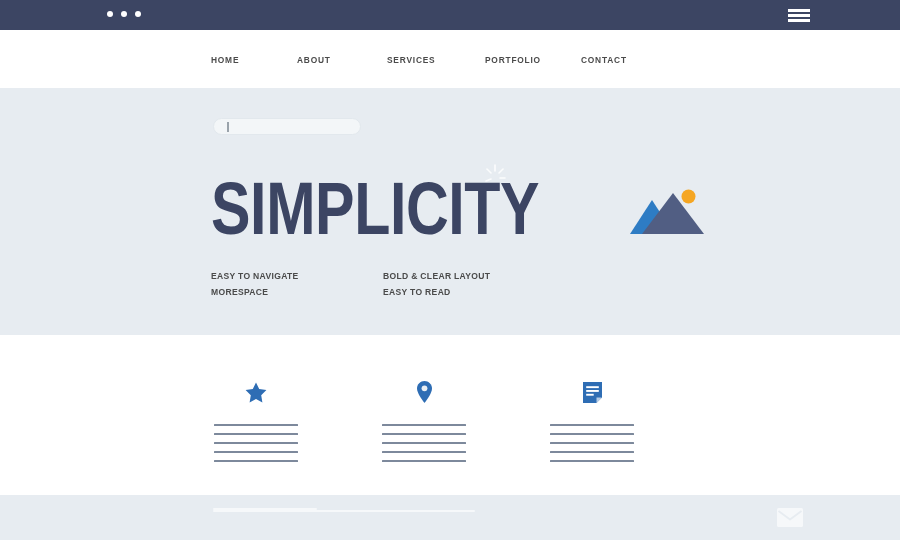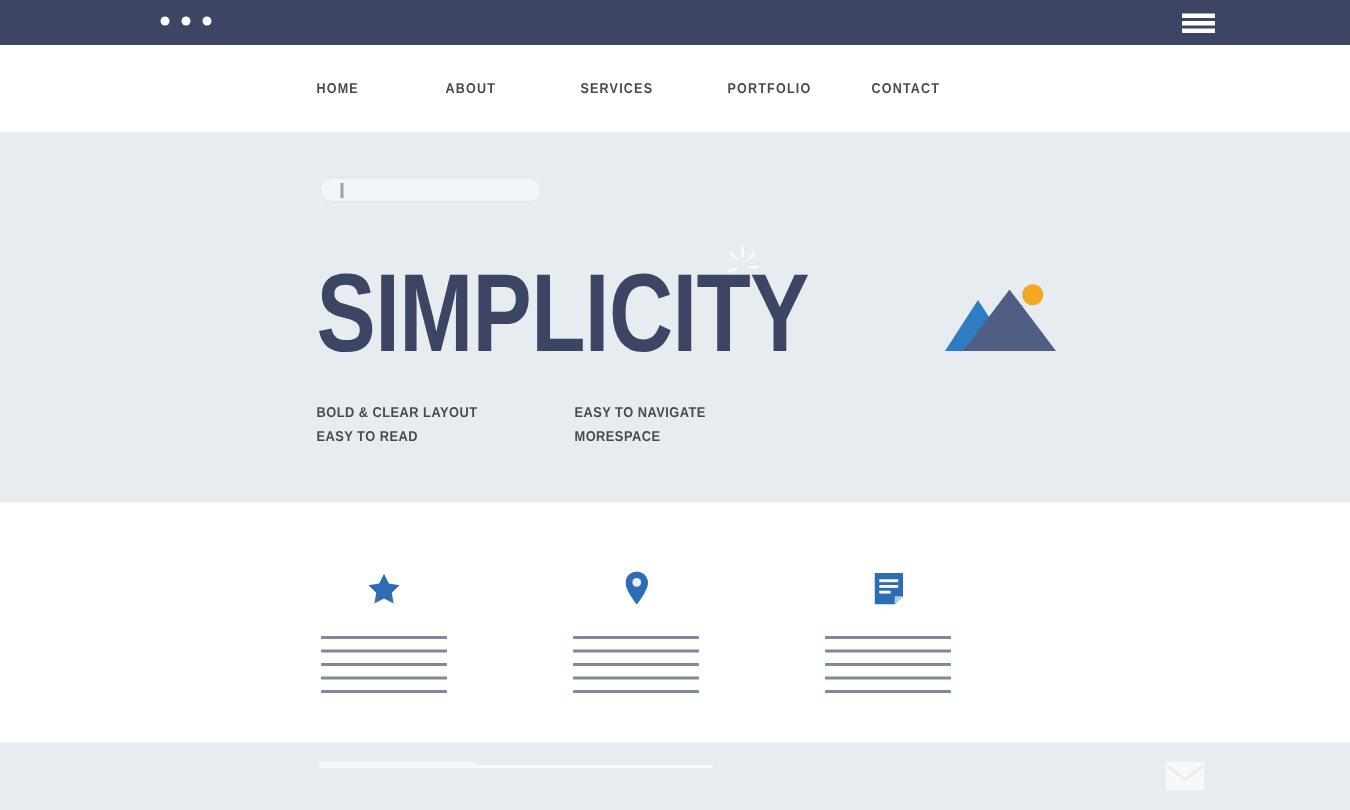--- a/index.html
+++ b/index.html
@@ -286,26 +286,26 @@
       <line x1="13" y1="11" x2="9" y2="7"></line>
       <line x1="17" y1="9" x2="17" y2="3"></line>
       <line x1="21" y1="11" x2="25" y2="7"></line>
       <line x1="13" y1="17" x2="8" y2="19"></line>
       <line x1="22" y1="16" x2="27" y2="16"></line>
     </g>
   </svg>
 
   <div class="taglines">
     <div class="tag-col">
+      <div class="tag-line">EASY TO NAVIGATE</div>
+      <div class="tag-line">MORESPACE</div>
+    </div>
+    <div class="tag-col">
       <div class="tag-line">BOLD &amp; CLEAR LAYOUT</div>
       <div class="tag-line">EASY TO READ</div>
-    </div>
-    <div class="tag-col">
-      <div class="tag-line">EASY TO NAVIGATE</div>
-      <div class="tag-line">MORESPACE</div>
     </div>
   </div>
 
   <svg class="mountain" viewBox="0 0 74 48">
     <circle cx="58.5" cy="10.5" r="7" fill="#f5a623"></circle>
     <polygon points="22,14 44,48 0,48" fill="#2e7cc4"></polygon>
     <polygon points="43,7 74,48 12,48" fill="#515e83"></polygon>
   </svg>
 
   <div class="features">

